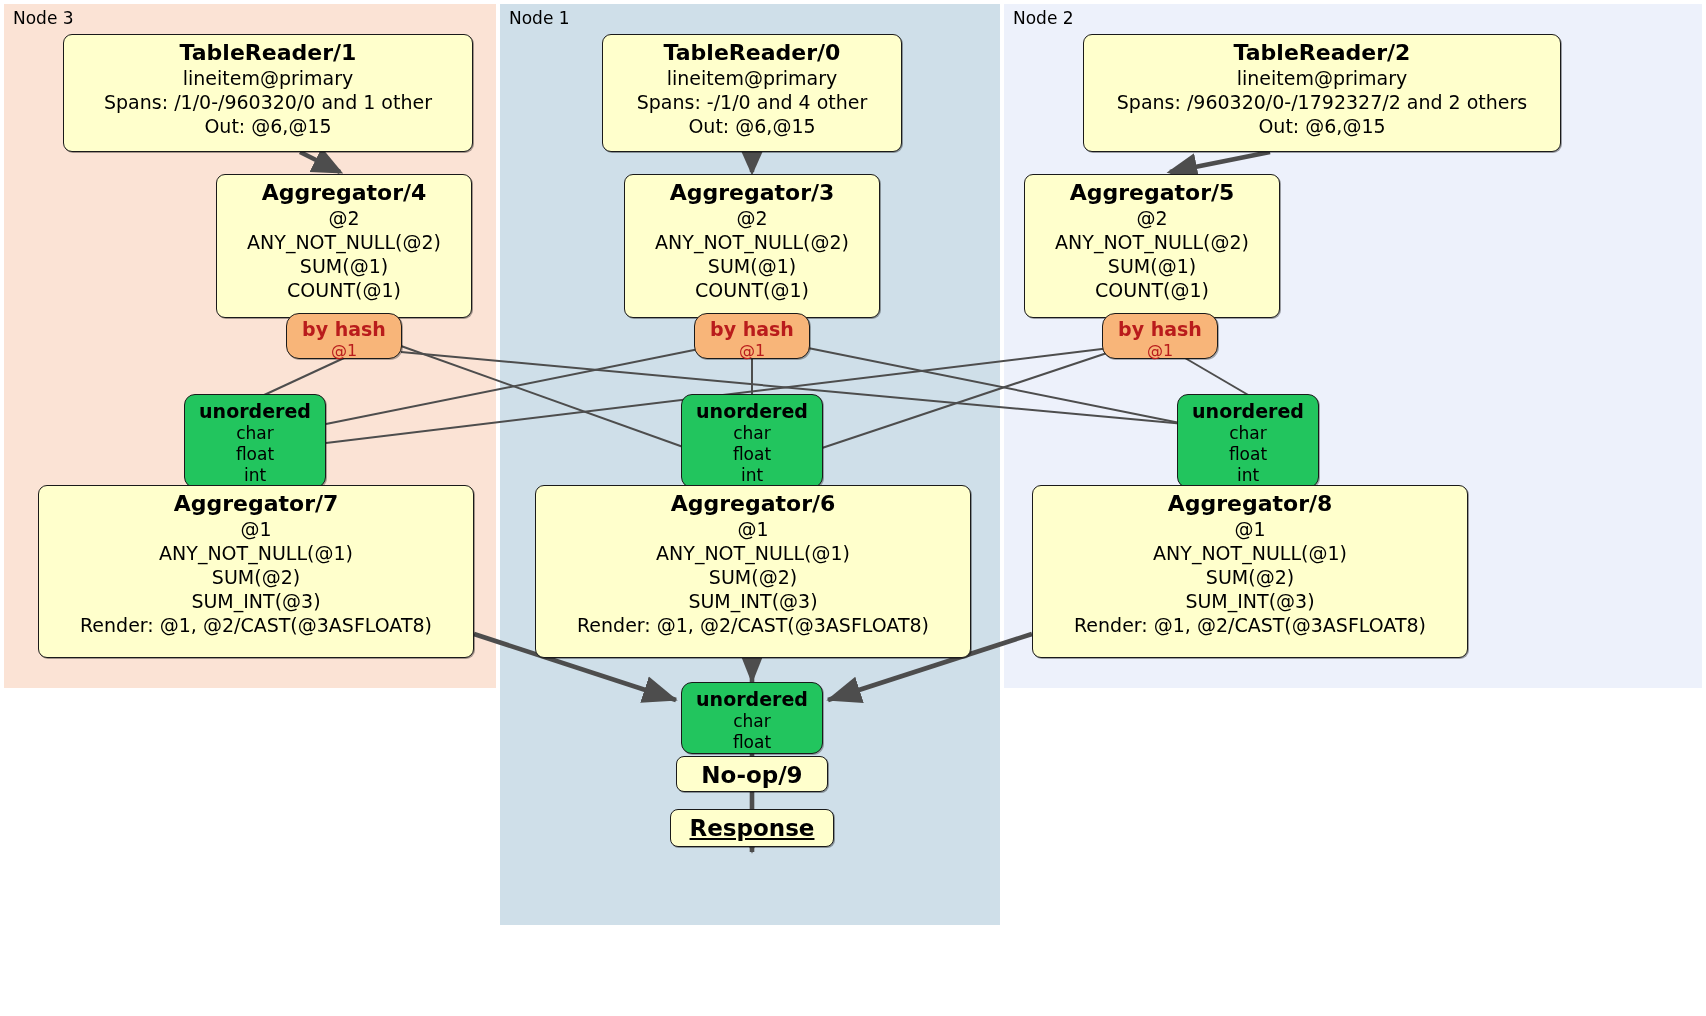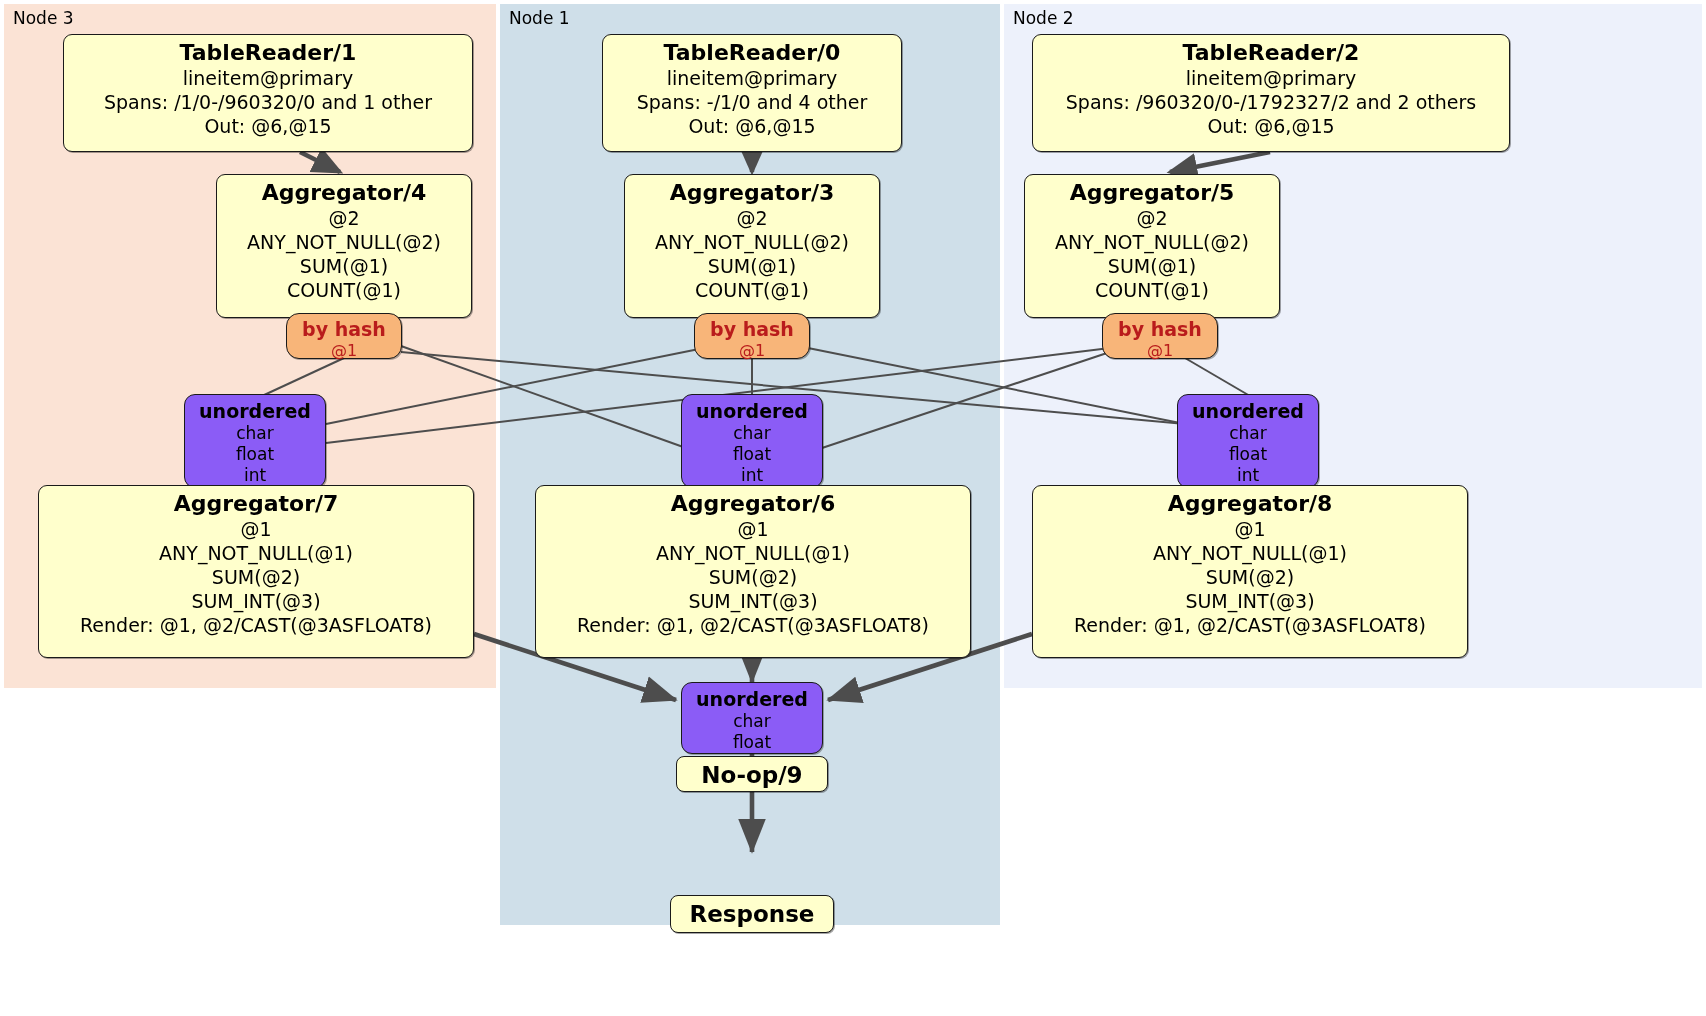--- a/index.html
+++ b/index.html
@@ -42,21 +42,21 @@
     background:#f8b579;border:1.5px solid #1a1a1a;border-radius:13px;
     text-align:center;color:#b91c1c;padding-top:4px;
     box-shadow:1px 1px 0 rgba(0,0,0,.3);
   }
   .router-hash .t{font-size:19px;font-weight:bold;line-height:1.2;display:block;}
   .router-hash .l{font-size:16px;line-height:1.2;display:block;}
 
   
   .router-sync{
     position:absolute;box-sizing:border-box;
-    background:#8b5cf6;border:1.5px solid #1a1a1a;border-radius:11px;
+    background:#22c55e;border:1.5px solid #1a1a1a;border-radius:11px;
     text-align:center;color:#000;padding-top:5px;
     box-shadow:1px 1px 0 rgba(0,0,0,.3);
   }
   .router-sync .t{font-size:19px;font-weight:bold;line-height:1.22;display:block;}
   .router-sync .l{font-size:17px;line-height:1.24;display:block;}
 </style>
 </head>
 <body>
 
 <div id="stage">
@@ -122,21 +122,21 @@
     <span class="l">Out: @6,@15</span>
   </div>
 
   <div class="proc" style="left:602px;top:34px;width:300px;height:118px;">
     <span class="t">TableReader/0</span>
     <span class="l">lineitem@primary</span>
     <span class="l">Spans: -/1/0 and 4 other</span>
     <span class="l">Out: @6,@15</span>
   </div>
 
-  <div class="proc" style="left:1032px;top:34px;width:478px;height:118px;">
+  <div class="proc" style="left:1083px;top:34px;width:478px;height:118px;">
     <span class="t">TableReader/2</span>
     <span class="l">lineitem@primary</span>
     <span class="l">Spans: /960320/0-/1792327/2 and 2 others</span>
     <span class="l">Out: @6,@15</span>
   </div>
 
   <div class="proc" style="left:216px;top:174px;width:256px;height:144px;">
     <span class="t">Aggregator/4</span>
     <span class="l">@2</span>
     <span class="l">ANY_NOT_NULL(@2)</span>
@@ -226,17 +226,17 @@
   <div class="router-sync" style="left:681px;top:682px;width:142px;height:72px;">
     <span class="t">unordered</span>
     <span class="l">char</span>
     <span class="l">float</span>
   </div>
 
   <div class="proc small" style="left:676px;top:756px;width:152px;height:36px;text-align:center;">
     <span class="t">No-op/9</span>
   </div>
 
-  <div class="proc small" style="left:670px;top:895px;width:164px;height:38px;">
+  <div class="proc small" style="left:670px;top:809px;width:164px;height:38px;text-decoration:underline;">
     <span class="t">Response</span>
   </div>
 
 </div>
 
 </body></html>

